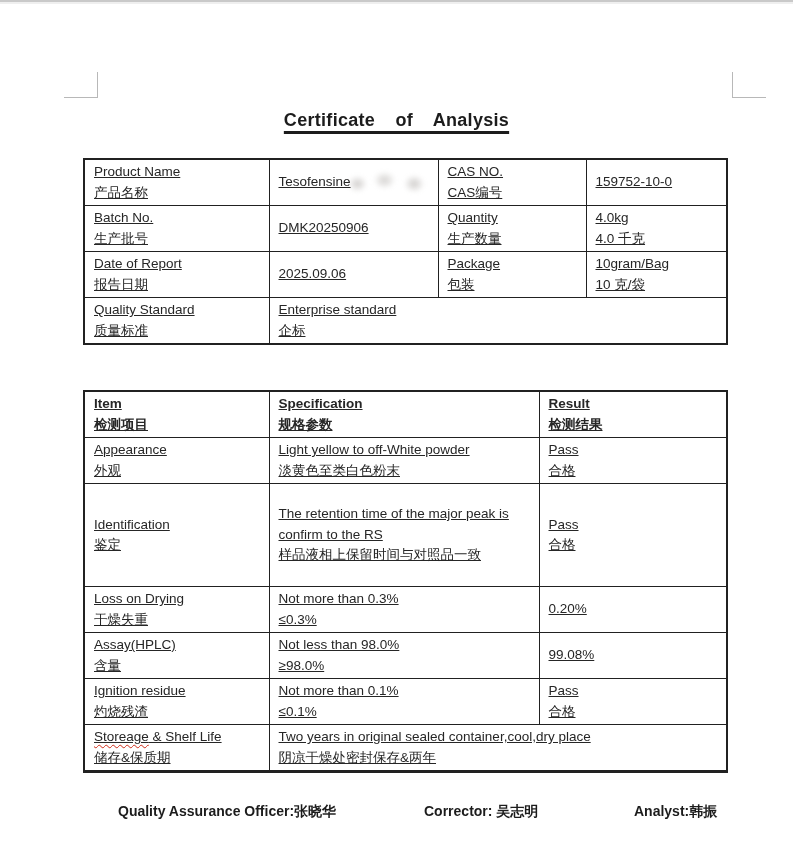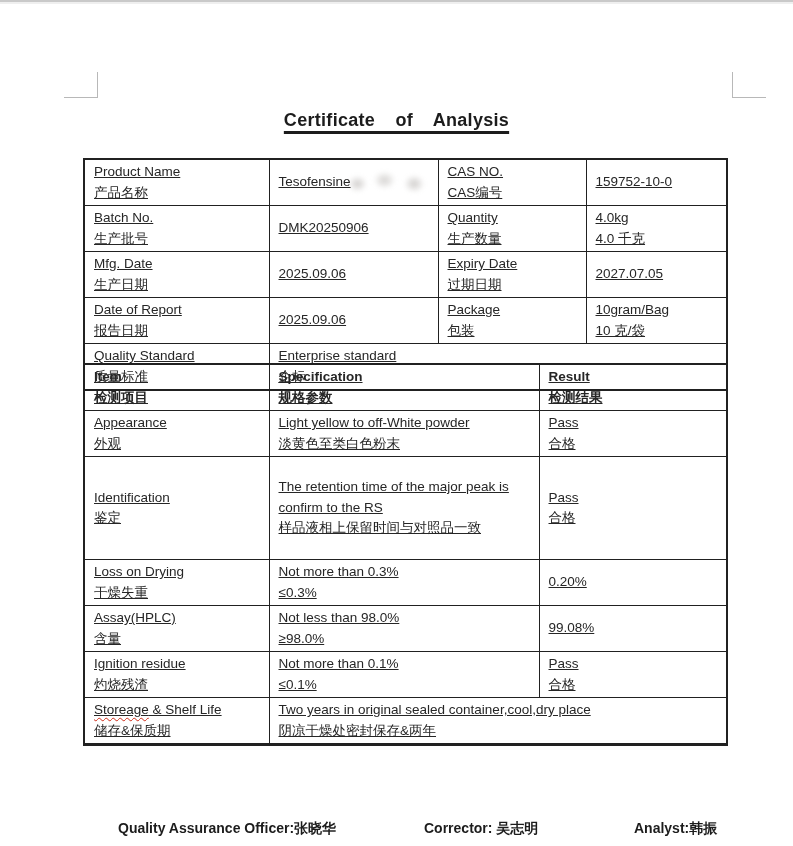--- a/index.html
+++ b/index.html
@@ -22,32 +22,32 @@
     background:
       radial-gradient(ellipse 14px 12px at 15% 55%, rgba(150,145,140,0.45), rgba(255,255,255,0) 70%),
       radial-gradient(ellipse 16px 13px at 45% 45%, rgba(150,145,140,0.40), rgba(255,255,255,0) 70%),
       radial-gradient(ellipse 15px 13px at 78% 55%, rgba(150,145,140,0.45), rgba(255,255,255,0) 70%);
     filter:blur(2px);}
   table.tbl{border-collapse:collapse;table-layout:fixed;position:absolute;left:83px;text-decoration:underline;}
   table.tbl td{
     border:1.5px solid #212121;padding:2px 8px 2px 9px;
     font-size:13.5px;line-height:20.5px;vertical-align:middle;overflow:hidden;}
   #tbl-upper{top:158px;width:643px;border:2px solid #212121;}
-  #tbl-lower{top:363px;width:643px;border:2px solid #212121;border-bottom-width:3px;}
+  #tbl-lower{top:390px;width:643px;border:2px solid #212121;border-bottom-width:3px;}
   td.lbl,td.spec{vertical-align:top;}
   td.val{vertical-align:middle;}
   tr.h44{height:44px} tr.h43{height:43px} tr.h85{height:103px}
   .bold td, td.bold{font-weight:bold;}
   .line{white-space:nowrap;}
   .misspell{
     text-decoration:underline wavy #cf2b18;
     text-decoration-thickness:1px;text-underline-offset:3px;}
   .footer{position:absolute;top:803px;left:0;width:793px;height:24px;
     font-size:14px;font-weight:bold;color:#1c1c1c;}
-  .footer .seg{position:absolute;top:17px;white-space:nowrap;}
+  .footer .seg{position:absolute;top:0;white-space:nowrap;}
   .seg-qa{left:118px;} .seg-corrector{left:424px;} .seg-analyst{left:634px;}
 </style>
 </head>
 <body>
 
 <div class="top-edge"></div>
 <div class="top-edge2"></div>
 <div class="corner corner-left"></div>
 <div class="corner corner-right"></div>
 
@@ -89,36 +89,20 @@
     </td>
     <td class="lbl">
       <div class="line">Quantity</div>
       <div class="line">生产数量</div>
     </td>
     <td class="val">
       <div class="line">4.0kg</div>
       <div class="line">4.0 千克</div>
     </td>
   </tr>
-  <tr class="h43">
-    <td class="lbl">
-      <div class="line">Mfg. Date</div>
-      <div class="line">生产日期</div>
-    </td>
-    <td class="val">
-      <div class="line">2025.09.06</div>
-    </td>
-    <td class="lbl">
-      <div class="line">Expiry Date</div>
-      <div class="line">过期日期</div>
-    </td>
-    <td class="val">
-      <div class="line">2027.07.05</div>
-    </td>
-  </tr>
   <tr class="h44">
     <td class="lbl">
       <div class="line">Date of Report</div>
       <div class="line">报告日期</div>
     </td>
     <td class="val">
       <div class="line">2025.09.06</div>
     </td>
     <td class="lbl">
       <div class="line">Package</div>

